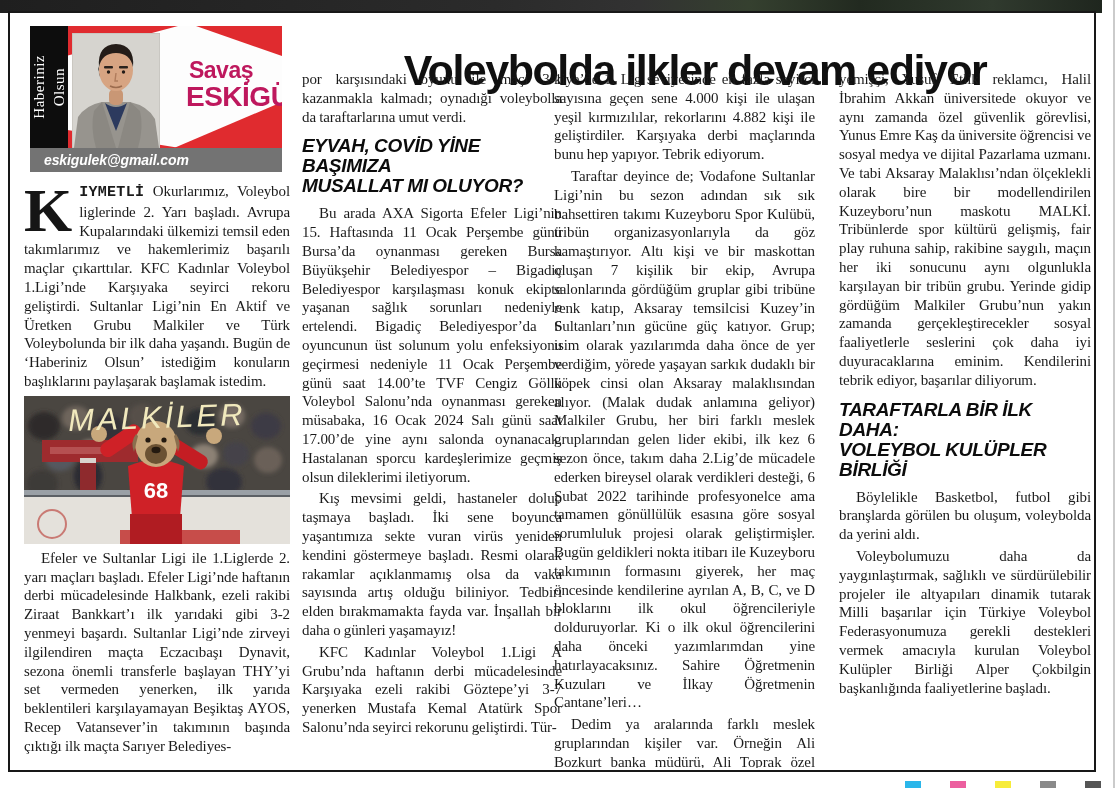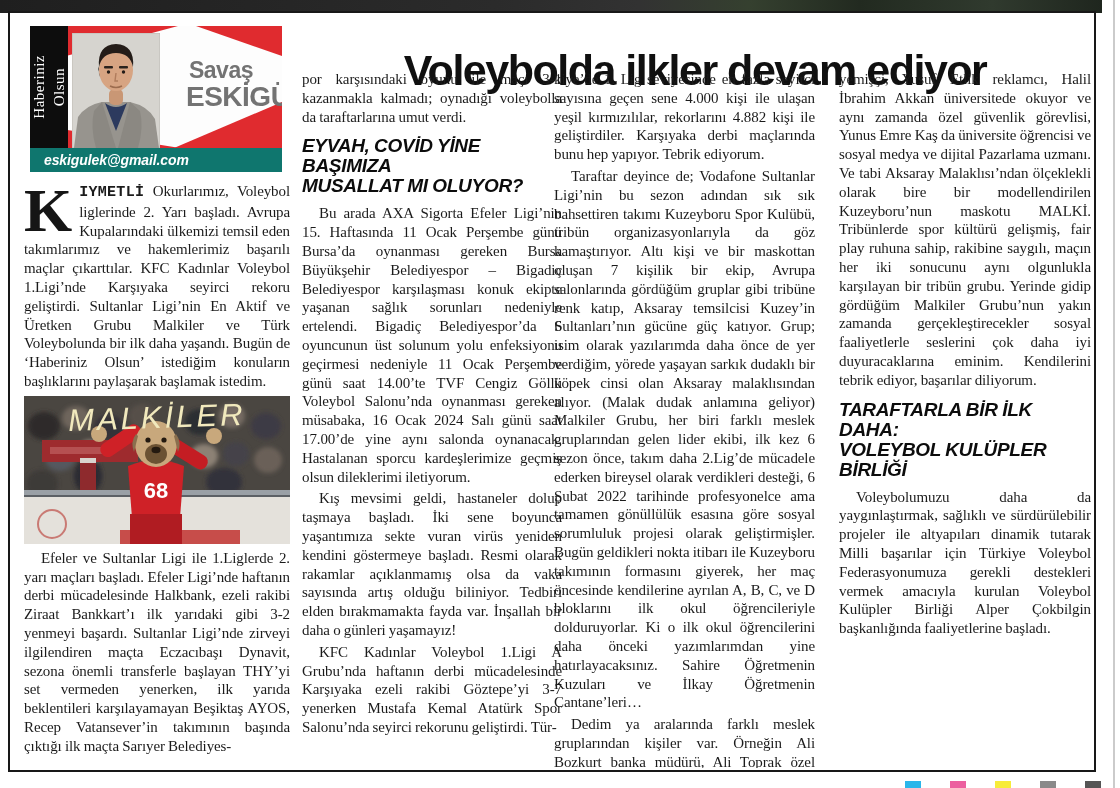--- a/index.html
+++ b/index.html
@@ -60,26 +60,26 @@
     position:absolute;left:0;top:0;width:38px;height:122px;background:#0d0d0d;
     display:flex;flex-direction:row;justify-content:center;align-items:center;gap:1px;
   }
   .vertical-strip span{
     writing-mode:vertical-rl;transform:rotate(180deg);
     color:#fff;font-family:"Liberation Serif",serif;font-size:15px;letter-spacing:0.5px;
   }
   .author-photo{position:absolute;left:42px;top:7px;width:88px;height:115px;}
   .author-name{
     position:absolute;left:132px;top:30px;width:118px;text-align:center;
-    font-family:"Liberation Sans","DejaVu Sans",sans-serif;font-weight:700;color:#737373;
+    font-family:"Liberation Sans","DejaVu Sans",sans-serif;font-weight:700;color:#be185d;
   }
   .author-name .first{display:block;font-size:23px;line-height:28px;letter-spacing:-0.5px;}
   .author-name .last{display:block;font-size:28px;line-height:26px;letter-spacing:-0.5px;margin-left:24px;}
   .email-bar{
-    position:absolute;left:0;bottom:0;width:252px;height:24px;background:#0f766e;
+    position:absolute;left:0;bottom:0;width:252px;height:24px;background:#737373;
     color:#fff;font-family:"Liberation Sans",sans-serif;font-style:italic;font-weight:700;
     font-size:14px;line-height:24px;padding-left:14px;box-sizing:border-box;text-align:left;
   }
   
   .mascot-figure{margin:5px 0 5px 0;line-height:0;}
   
   .reg-marks{position:absolute;left:905px;top:781px;height:7px;}
   .reg-marks span{position:absolute;top:0;width:16px;height:7px;display:block;}
   .reg-c{left:0;background:#2bb6ea;}
   .reg-m{left:45px;background:#ec5f9f;}
@@ -223,20 +223,21 @@
 <div class="col" id="col3">
   <p class="body cont">kiye’de 1. Lig seviyesinde en fazla seyirci sayısına geçen sene 4.000 kişi ile ulaşan yeşil kırmızılılar, rekorlarını 4.882 kişi ile geliştirdiler. Karşıyaka derbi maçlarında bunu hep yapıyor. Tebrik ediyorum.</p>
   <p class="body">Taraftar deyince de; Vodafone Sultanlar Ligi’nin bu sezon adından sık sık bahsettiren takımı Kuzeyboru Spor Kulübü, tribün organizasyonlarıyla da göz kamaştırıyor. Altı kişi ve bir maskottan oluşan 7 kişilik bir ekip, Avrupa salonlarında gördüğüm gruplar gibi tribüne renk katıp, Aksaray temsilcisi Kuzey’in Sultanları’nın gücüne güç katıyor. Grup; isim olarak yazılarımda daha önce de yer verdiğim, yörede yaşayan sarkık dudaklı bir köpek cinsi olan Aksaray malaklısından alıyor. (Malak dudak anlamına geliyor) Malkiler Grubu, her biri farklı meslek gruplarından gelen lider ekibi, ilk kez 6 sezon önce, takım daha 2.Lig’de mücadele ederken bireysel olarak verdikleri desteği, 6 Şubat 2022 tarihinde profesyonelce ama tamamen gönüllülük esasına göre sosyal sorumluluk projesi olarak geliştirmişler. Bugün geldikleri nokta itibarı ile Kuzeyboru takımının formasını giyerek, her maç öncesinde kendilerine ayrılan A, B, C, ve D bloklarını ilk okul öğrencileriyle dolduruyorlar. Ki o ilk okul öğrencilerini daha önceki yazımlarımdan yine hatırlayacaksınız. Sahire Öğretmenin Kuzuları ve İlkay Öğretmenin Cantane’leri…</p>
   <p class="body">Dedim ya aralarında farklı meslek gruplarından kişiler var. Örneğin Ali Bozkurt banka müdürü, Ali Toprak özel sektörde yönetici, Süleyman Bal kuru-</p>
 </div>
 
 <div class="col" id="col4">
   <p class="body cont">yemişçi, Yusuf Etlik reklamcı, Halil İbrahim Akkan üniversitede okuyor ve aynı zamanda özel güvenlik görevlisi, Yunus Emre Kaş da üniversite öğrencisi ve sosyal medya ve dijital Pazarlama uzmanı. Ve tabi Aksaray Malaklısı’ndan ölçeklekli olarak bire bir modellendirilen Kuzeyboru’nun maskotu MALKİ. Tribünlerde spor kültürü gelişmiş, fair play ruhuna sahip, rakibine saygılı, maçın her iki sonucunu aynı olgunlukla karşılayan bir tribün grubu. Yerinde gidip gördüğüm Malkiler Grubu’nun yakın zamanda gerçekleştirecekler sosyal faaliyetlerle seslerini çok daha iyi duyuracaklarına eminim. Kendilerini tebrik ediyor, başarılar diliyorum.</p>
   <h2 class="sub">TARAFTARLA BİR İLK DAHA:
 VOLEYBOL KULÜPLER BİRLİĞİ</h2>
+  <p class="body">Böylelikle Basketbol, futbol gibi branşlarda görülen bu oluşum, voleybolda da yerini aldı.</p>
   <p class="body">Voleybolumuzu daha da yaygınlaştırmak, sağlıklı ve sürdürülebilir projeler ile altyapıları dinamik tutarak Milli başarılar için Türkiye Voleybol Federasyonumuza gerekli destekleri vermek amacıyla kurulan Voleybol Kulüpler Birliği Alper Çokbilgin başkanlığında faaliyetlerine başladı.</p>
 
 </div>
 
 <div class="reg-marks">
   <span class="reg-c"></span>
   <span class="reg-m"></span>
   <span class="reg-y"></span>
   <span class="reg-k"></span>
   <span class="reg-x"></span>

